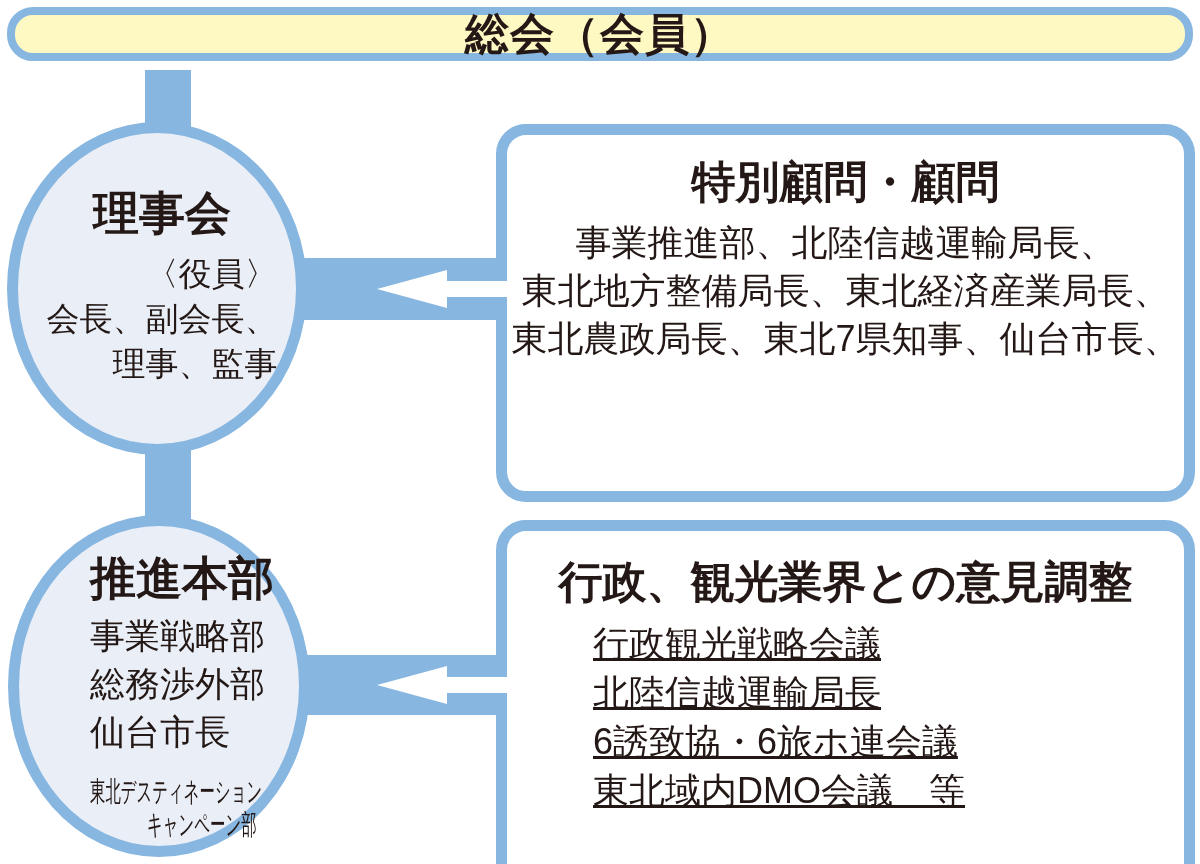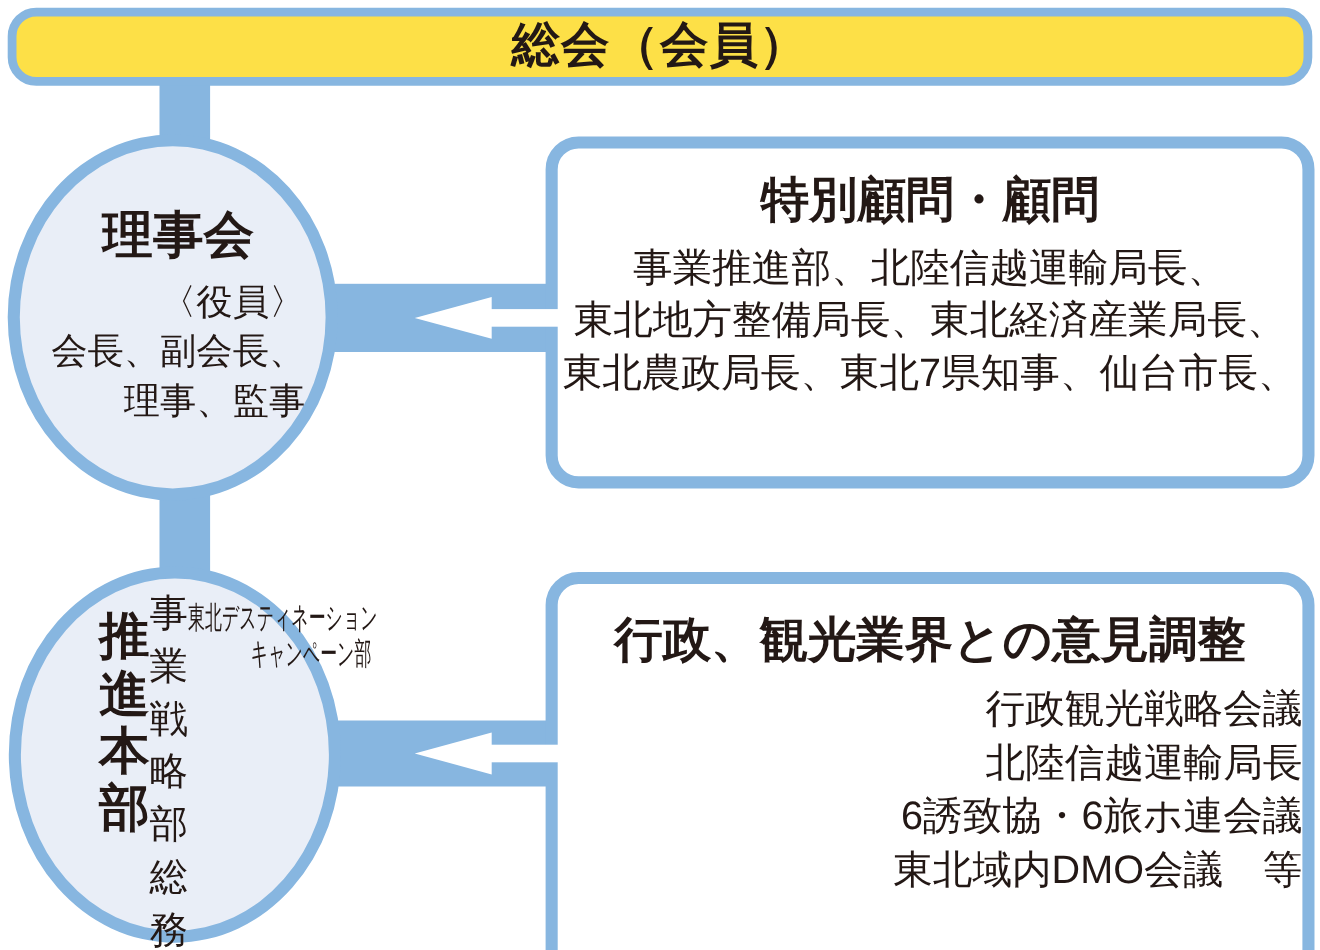--- a/index.html
+++ b/index.html
@@ -21,59 +21,59 @@
   .arrow-head{position:absolute;width:0;height:0;z-index:3;
     border-top:19px solid transparent;border-bottom:19px solid transparent;
     border-right:70px solid #ffffff;}
   .arrow-head.a1{left:377px;top:270px;}
   .arrow-head.a2{left:377px;top:666px;}
   .arrow-shaft{position:absolute;background:#ffffff;z-index:3;height:16px;width:72px;}
   .arrow-shaft.a1{left:445px;top:281px;}
   .arrow-shaft.a2{left:446px;top:677px;}
   
   .banner{
-    position:absolute;left:7px;top:7px;width:1186px;height:71px;
+    position:absolute;left:7px;top:7px;width:1186px;height:54px;
     box-sizing:border-box;border:8px solid #87b6e0;border-radius:26px;
-    background:#fde047;z-index:2;
-    display:flex;align-items:flex-end;justify-content:center;
+    background:#fef9c3;z-index:2;
+    display:flex;align-items:center;justify-content:center;
   }
   .banner .title{font-size:44px;font-weight:bold;letter-spacing:1px;}
   
   .circle{
     position:absolute;box-sizing:border-box;
     border:11px solid #87b6e0;border-radius:50%;
     background:#e9eef7;z-index:2;
   }
   .circle1{left:7px;top:122px;width:300px;height:333px;
     display:flex;flex-direction:column;align-items:center;text-align:right;
     padding-left:10px;}
   .circle1 .c-title{font-size:46px;font-weight:bold;line-height:52px;margin-top:54px;}
   .circle1 .c-line{font-size:33px;line-height:45px;}
   .circle1 .c-body{margin-top:12px;}
   .circle2{left:8px;top:515px;width:302px;height:342px;
-    display:flex;align-items:flex-start;
+    display:flex;flex-direction:column;align-items:flex-start;
     padding-left:71px;box-sizing:border-box;}
   .circle2 .c-title{font-size:46px;font-weight:bold;line-height:52px;margin-top:26px;}
   .circle2 .c-line{font-size:35px;line-height:48px;}
   .circle2 .c-body{margin-top:8px;}
   .condensed-block{margin-top:19px;text-align:center;}
   .condensed{display:inline-block;white-space:nowrap;font-size:28px;line-height:33px;
     transform:scaleX(0.55);transform-origin:0 50%;}
   
   .infobox{
     position:absolute;box-sizing:border-box;left:496px;width:699px;
     border:11px solid #87b6e0;border-radius:30px;background:#ffffff;z-index:2;
   }
-  .box1{top:124px;height:320px;text-align:center;}
+  .box1{top:124px;height:378px;text-align:center;}
   .box1 .b-title{font-size:44px;font-weight:bold;line-height:50px;margin-top:22px;}
   .box1 .b-body{margin-top:12px;}
   .box1 .b-line{font-size:36px;line-height:48px;}
   .box2{top:520px;height:375px;}
   .box2 .b-title{font-size:44px;font-weight:bold;line-height:50px;margin-top:26px;text-align:center;}
-  .box2 .b-body{margin-top:12px;padding-left:111px;text-align:right;}
+  .box2 .b-body{margin-top:12px;padding-left:86px;text-align:left;text-decoration:underline;}
   .box2 .b-line{font-size:36px;line-height:49px;}
 </style>
 </head>
 <body>
 
 <div class="stage">
 
   <div class="band vband1"></div>
   <div class="band vband2"></div>
   <div class="band hband1"></div>

